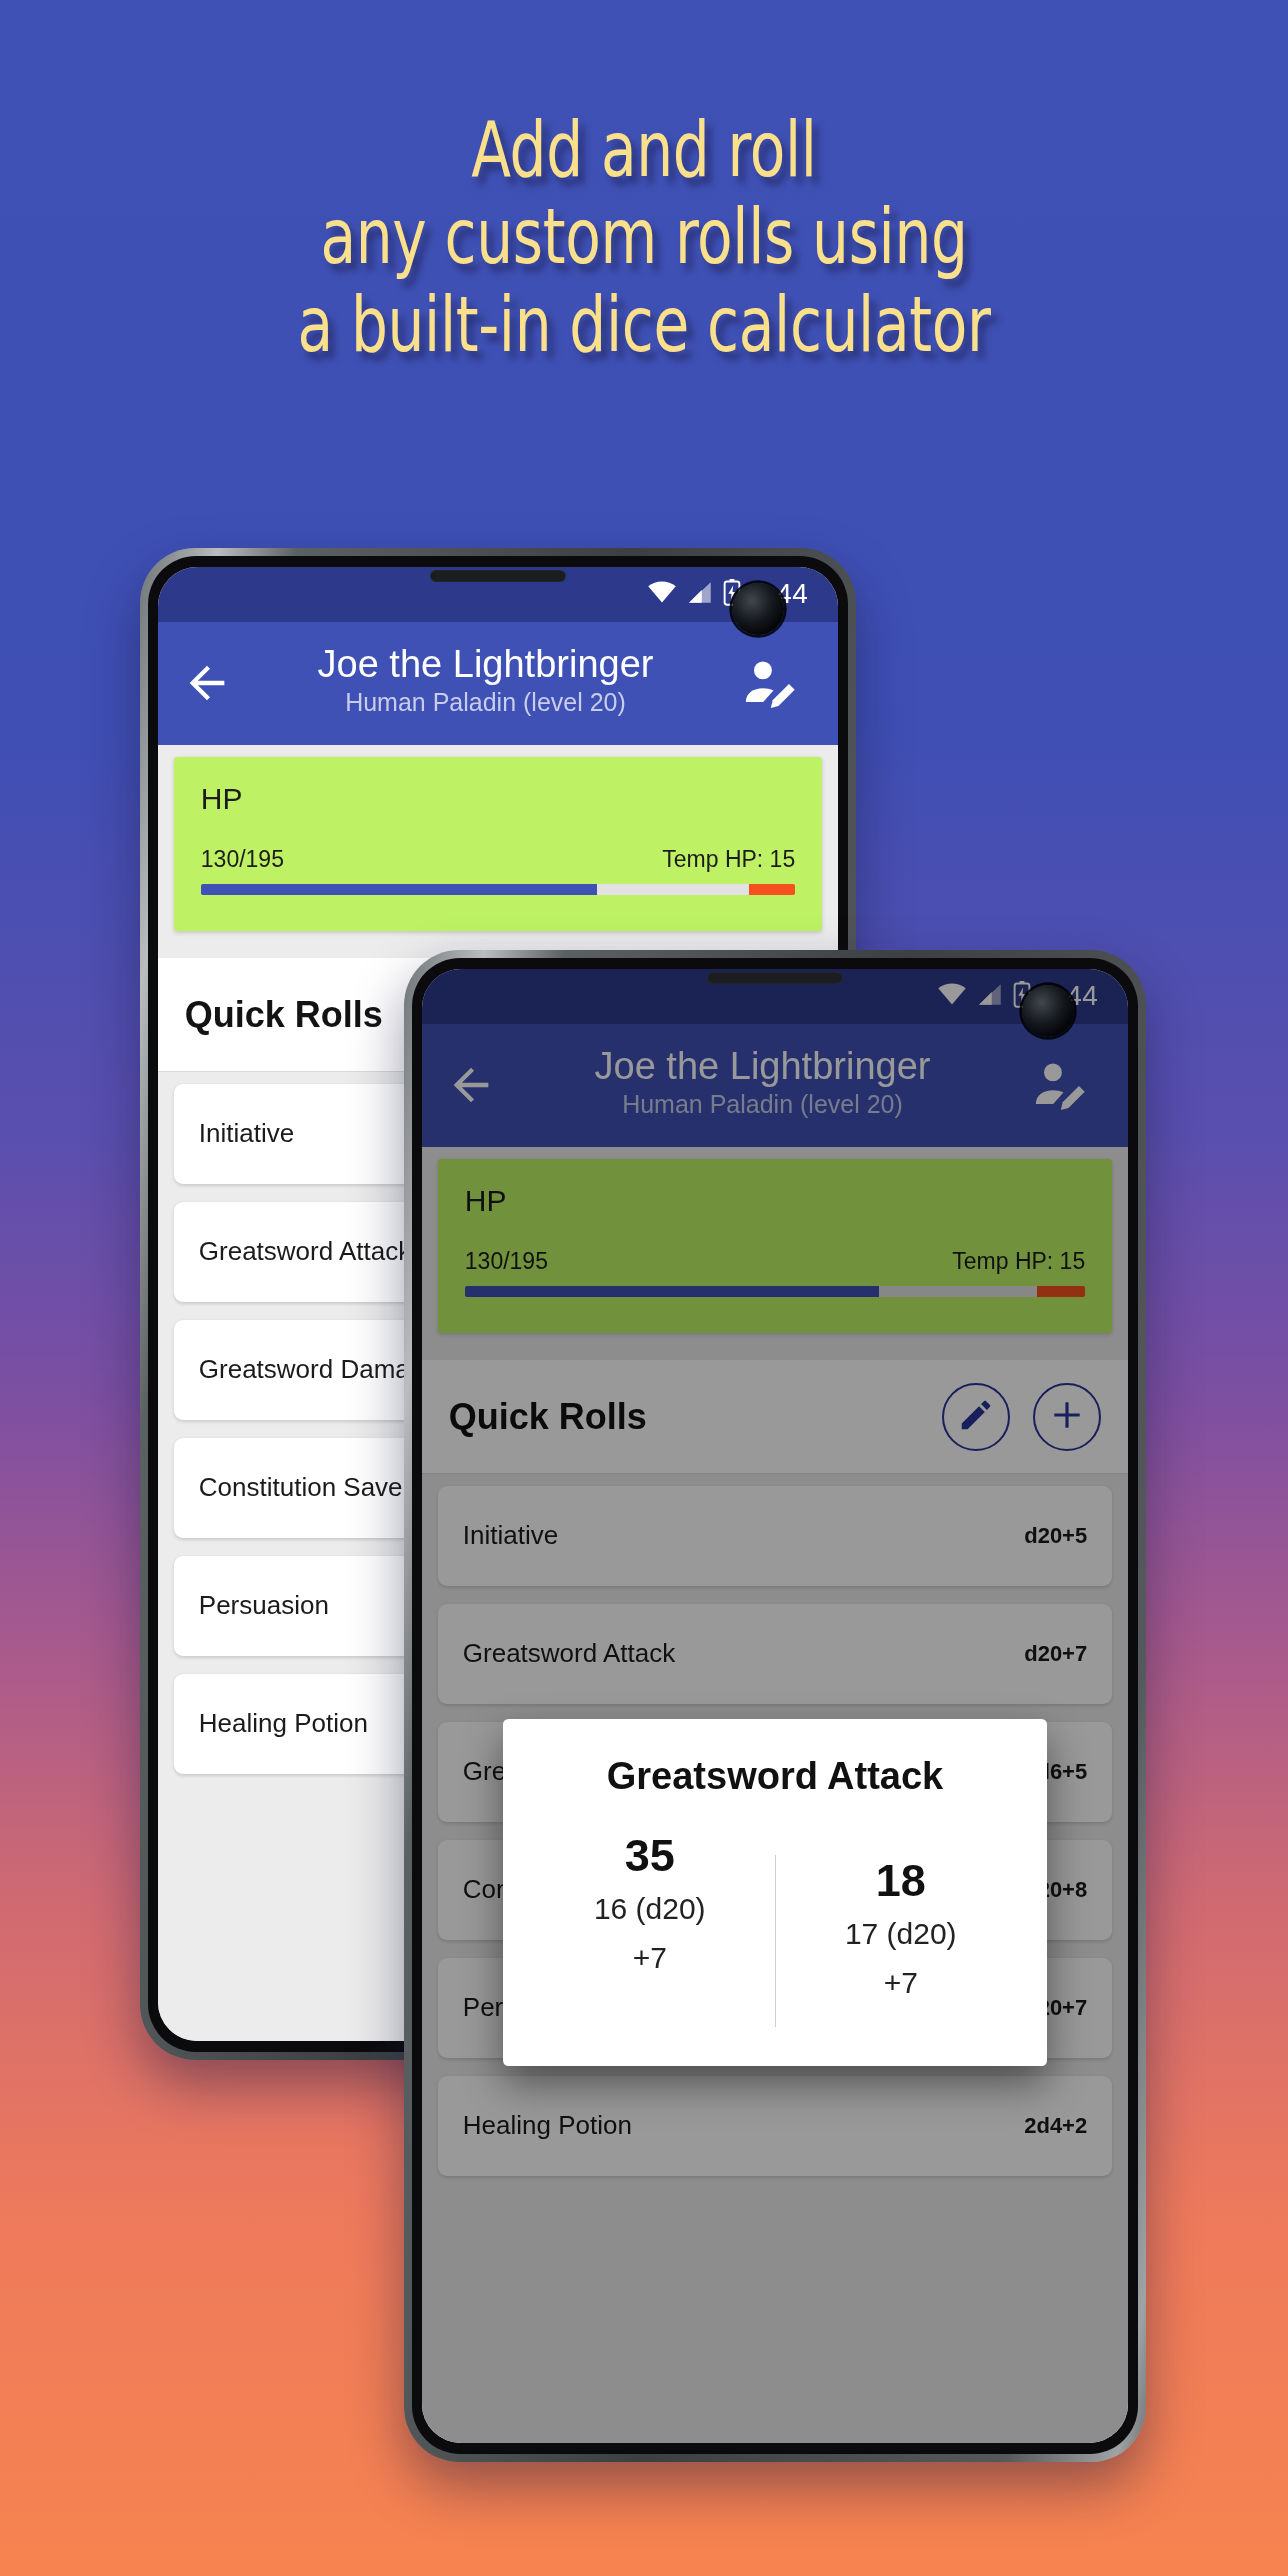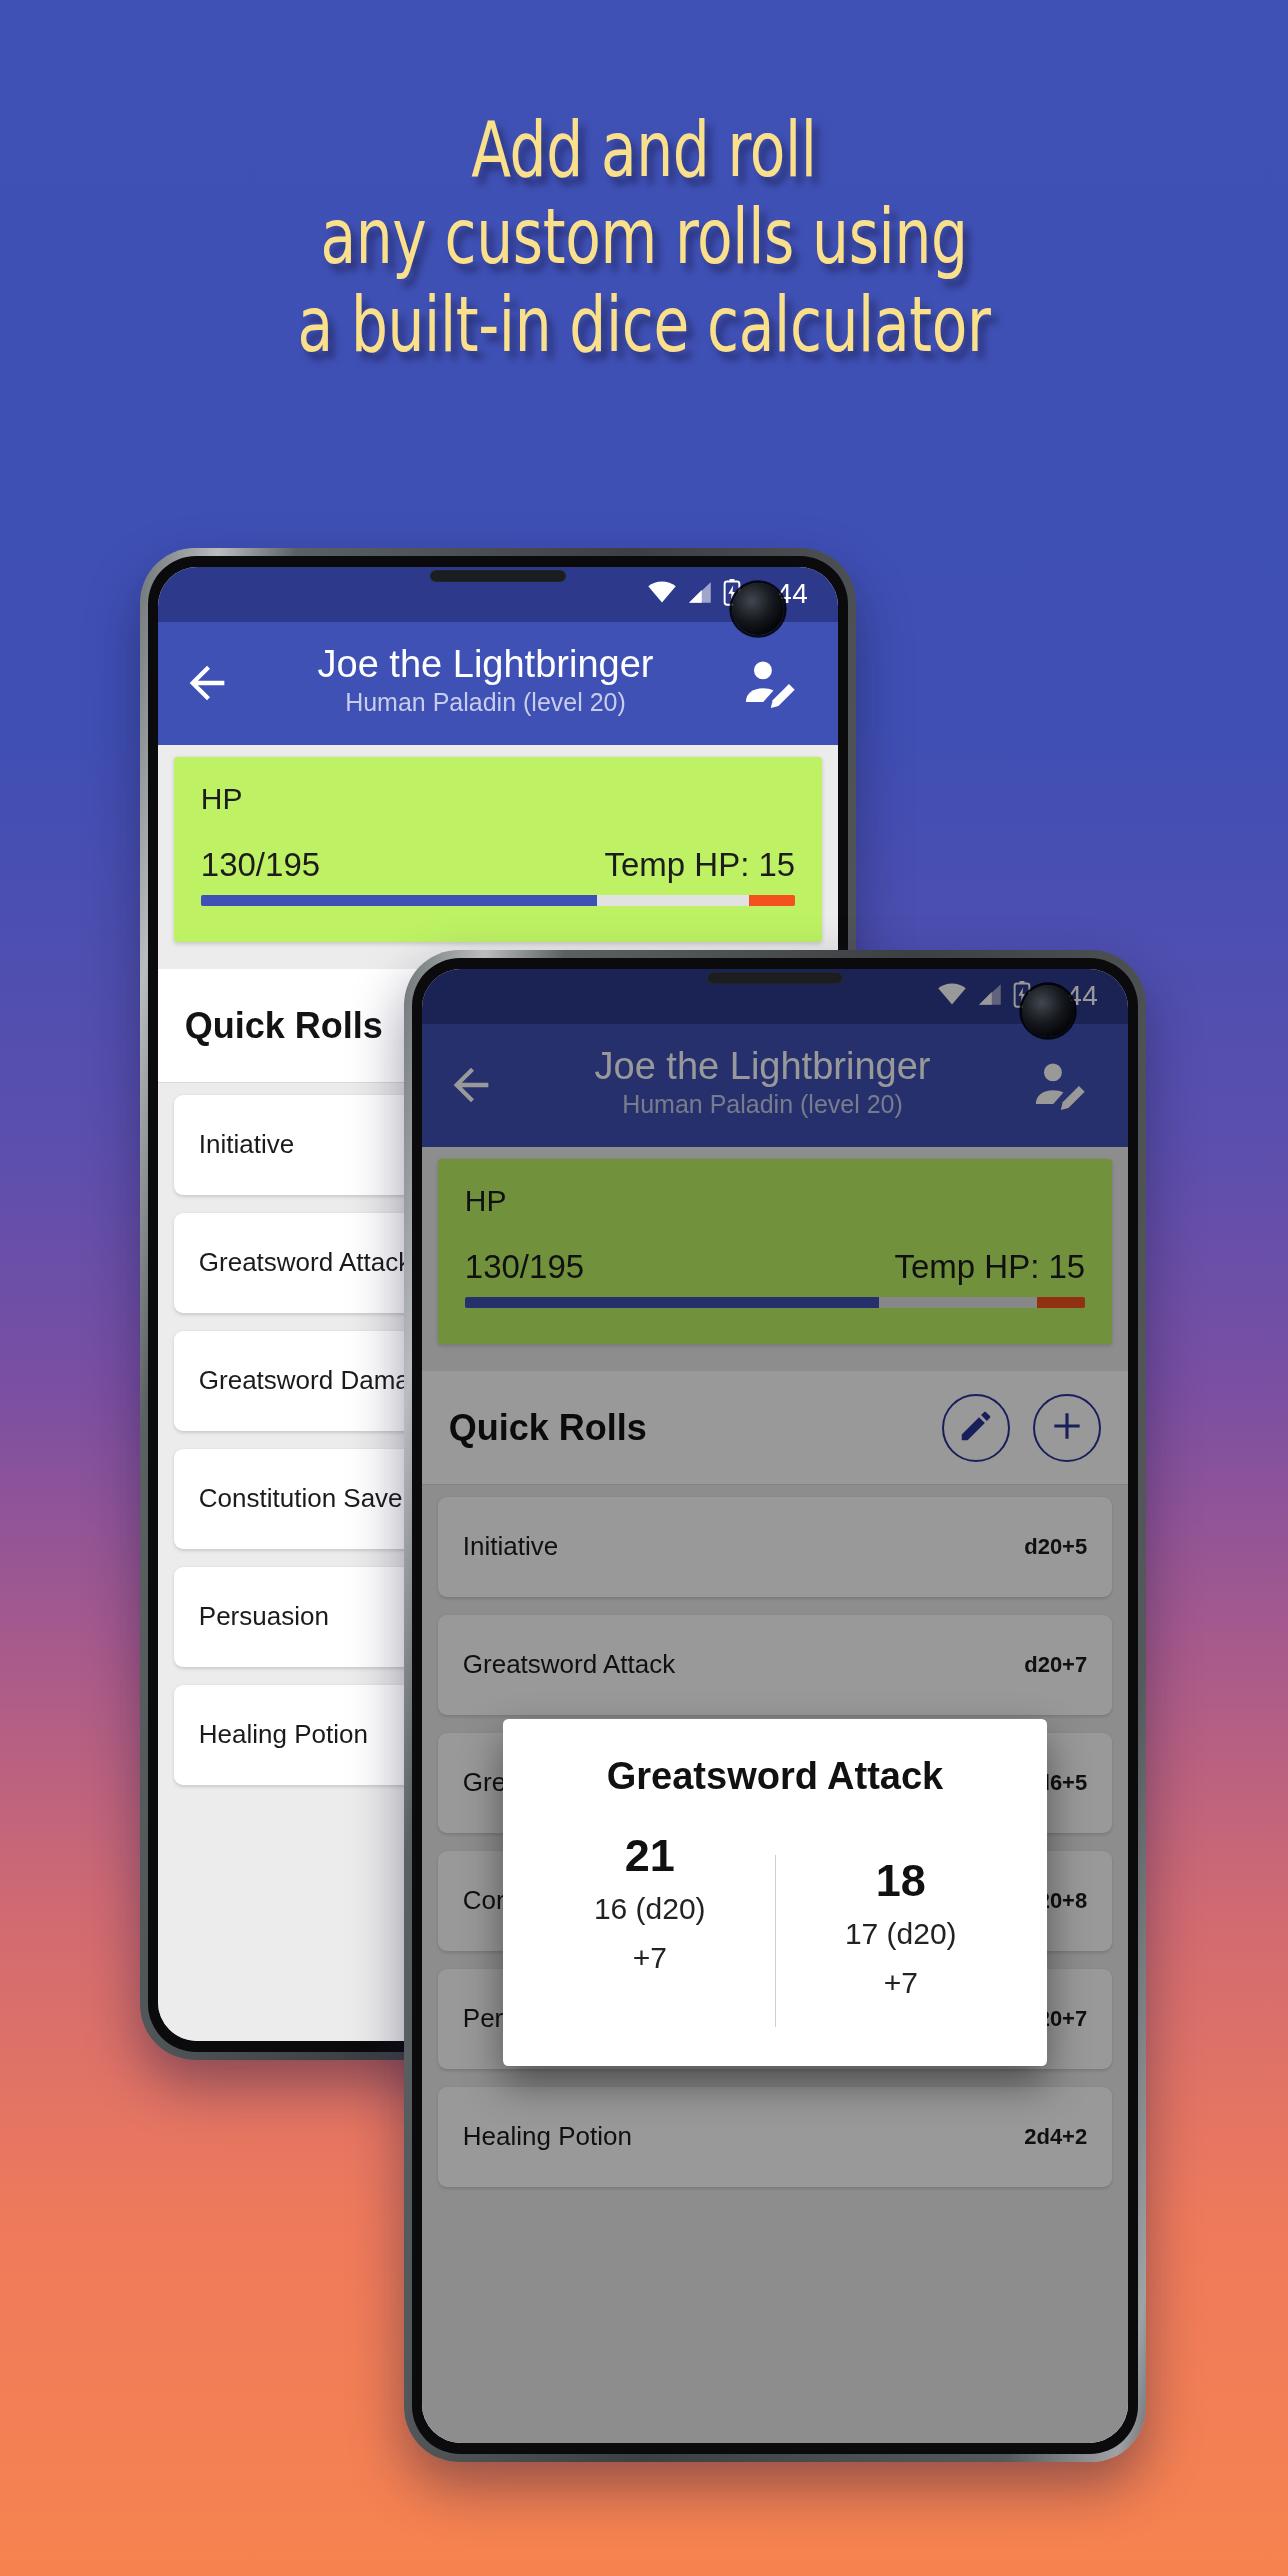--- a/index.html
+++ b/index.html
@@ -142,21 +142,21 @@
     border-radius: 3.6px;
     padding: 25px 27px 36px 27px;
     box-shadow: 0 1.8px 4.5px rgba(0,0,0,0.16);
   }
   .hp-label { font-size: 30px; color: #1c1c1c; font-weight: 400; }
   .hp-row {
     display: flex;
     justify-content: space-between;
     align-items: flex-start;
     margin-top: 30px;
-    font-size: 33px;
+    font-size: 23px;
     color: #1c1c1c;
   }
   .hp-bar {
     position: relative;
     margin-top: 10.7px;
     height: 11.6px;
     background: #e2e2e2;
     border-radius: 1.8px;
     overflow: hidden;
   }
@@ -472,21 +472,21 @@
             </div>
           </div>
         </div>
 
         <div class="scrim"></div>
 
         <div class="dialog">
           <div class="dialog-title">Greatsword Attack</div>
           <div class="dialog-cols">
             <div class="dialog-col">
-              <div class="dialog-total">21</div>
+              <div class="dialog-total">35</div>
               <div class="dialog-detail">16 (d20)</div>
               <div class="dialog-detail">+7</div>
             </div>
             <div class="dialog-col">
               <div class="dialog-total">18</div>
               <div class="dialog-detail">17 (d20)</div>
               <div class="dialog-detail">+7</div>
             </div>
           </div>
         </div>

